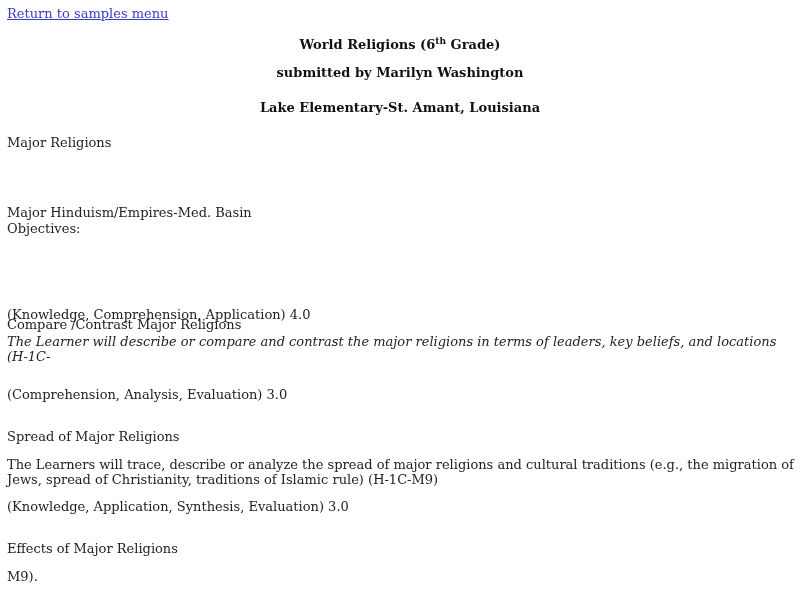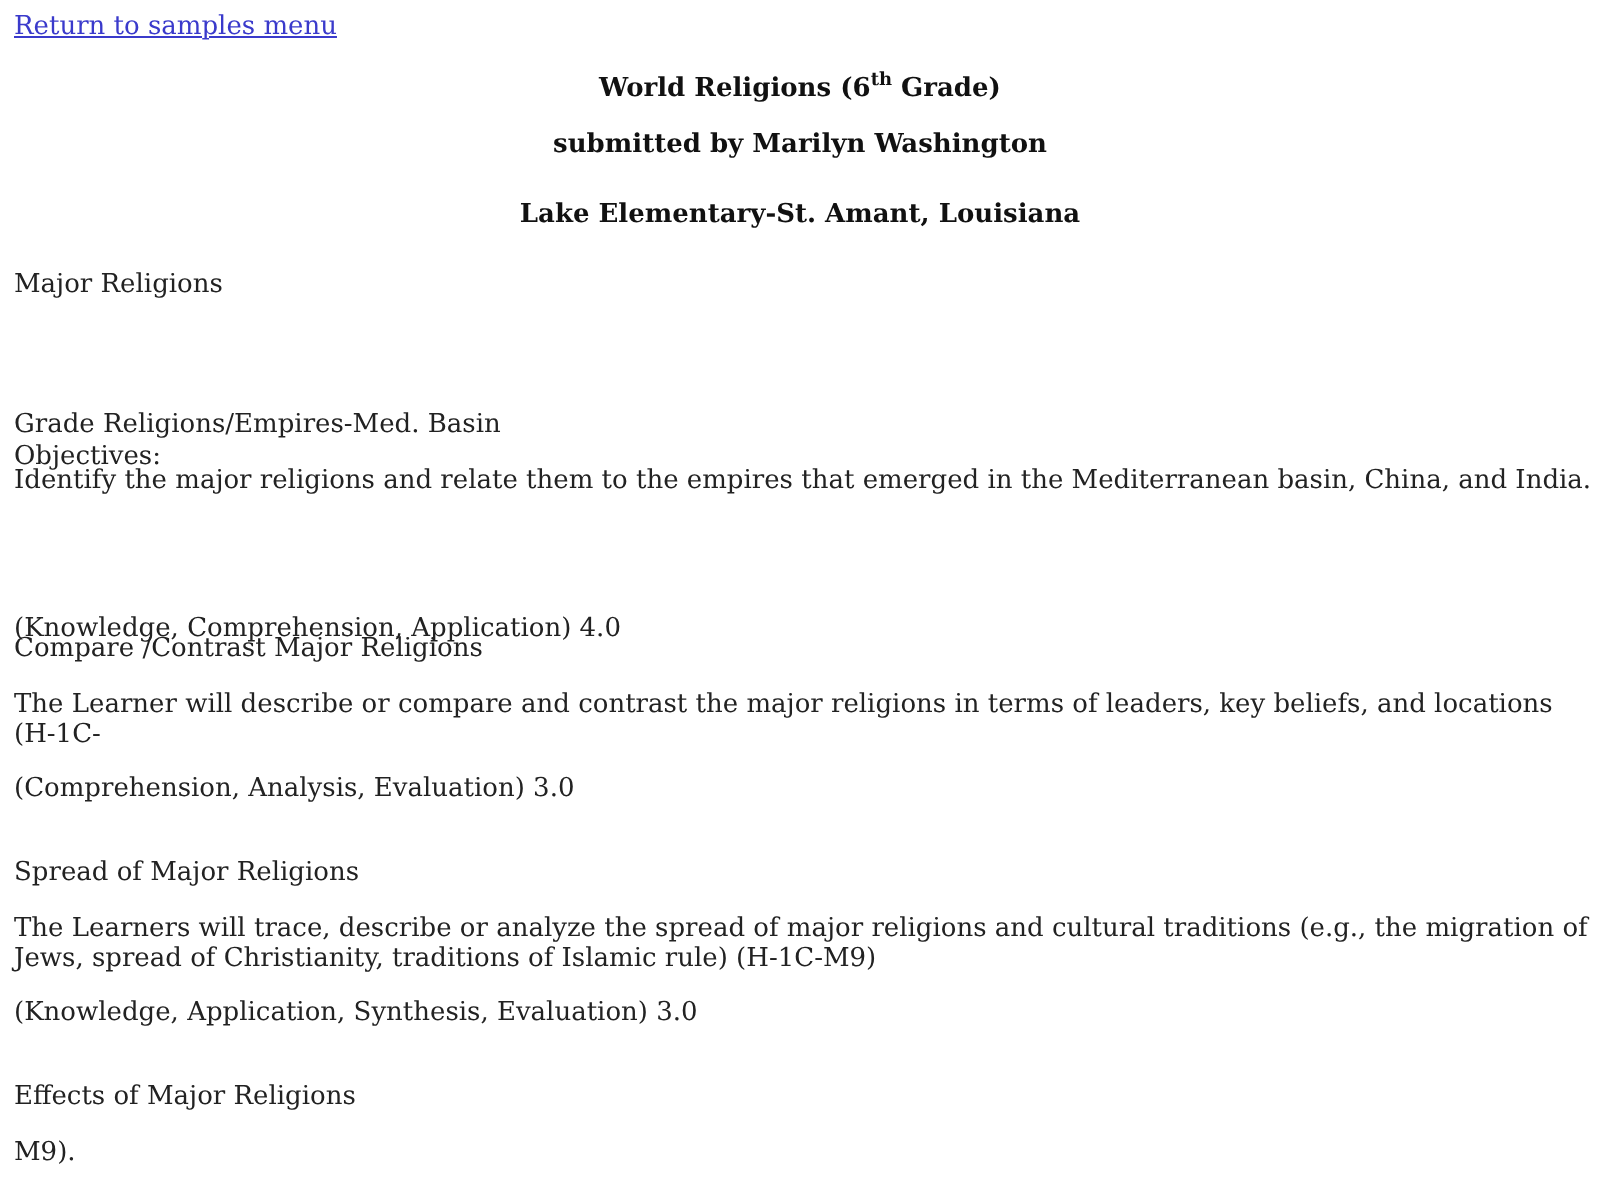--- a/index.html
+++ b/index.html
@@ -28,28 +28,27 @@
 <div class="page">
   <a class="back" href="#">Return to samples menu</a>
 
   <div class="hdr" style="top:37px;"><span>World Religions (6</span><sup>th</sup><span> Grade)</span></div>
   <div class="hdr" style="top:65px;">submitted by Marilyn Washington</div>
   <div class="hdr" style="top:100px;">Lake Elementary-St. Amant, Louisiana</div>
 
   <div class="p" style="top:135px;">Major Religions</div>
   <div class="p" style="top:177px;margin-top:44px;">Objectives:</div>
 
-  <div class="p" style="top:205px;">Grade Religions/Empires-Med. Basin</div>
+  <div class="p" style="top:205px;">Major Hinduism/Empires-Med. Basin</div>
   <div class="p" style="top:233px;">
-    <div>Identify the major religions and relate them to the empires that emerged in the Mediterranean basin, China, and India.</div>
   </div>
   <div class="p" style="top:275px;margin-top:32px;">(Knowledge, Comprehension, Application) 4.0</div>
 
   <div class="p" style="top:317px;">Compare /Contrast Major Religions</div>
-  <div class="p" style="top:345px;">
+  <div class="p" style="top:334px;font-style:italic;">
     <div>The Learner will describe or compare and contrast the major religions in terms of leaders, key beliefs, and locations (H-1C-</div>
   </div>
   <div class="p" style="top:387px;">(Comprehension, Analysis, Evaluation) 3.0</div>
 
   <div class="p" style="top:429px;">Spread of Major Religions</div>
   <div class="p" style="top:457px;">
     <div>The Learners will trace, describe or analyze the spread of major religions and cultural traditions (e.g., the migration of</div>
     <div>Jews, spread of Christianity, traditions of Islamic rule) (H-1C-M9)</div>
   </div>
   <div class="p" style="top:499px;">(Knowledge, Application, Synthesis, Evaluation) 3.0</div>

